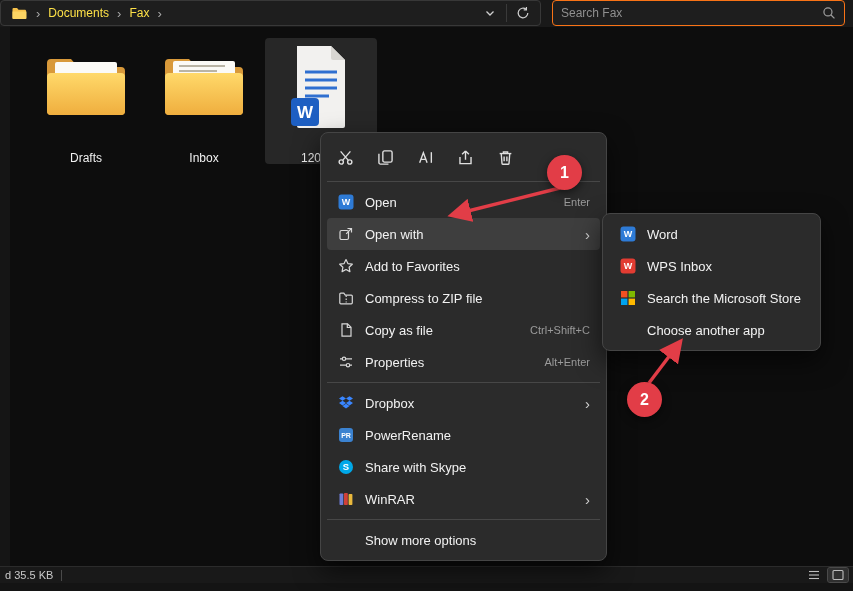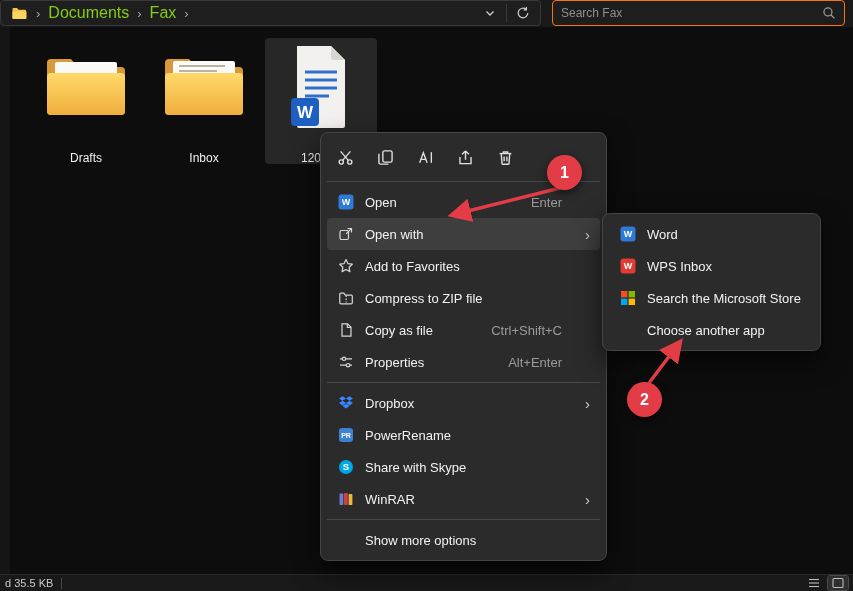--- a/index.html
+++ b/index.html
@@ -11,21 +11,21 @@
   }
 
   
   .topbar { position:absolute; left:0; top:0; width:853px; height:27px; background:#191919; }
   .addressbar {
     position:absolute; left:0; top:0; width:541px; height:26px;
     border:1px solid #383838; border-radius:4px; background:#1e1e1e;
     display:flex; align-items:center; padding:0 4px;
   }
   .crumb-icon { display:flex; margin:0 7px 0 7px; }
-  .crumb { font-size:16px; color:#84cc16; padding:0 6px; border-radius:3px; cursor:default; }
+  .crumb { font-size:12px; color:#fde047; padding:0 6px; border-radius:3px; cursor:default; }
   .crumb-sep { color:#a8a8a8; font-size:13px; padding:0 2px; }
   .addr-spacer { flex:1; }
   .icon-btn { width:26px; height:22px; display:flex; align-items:center; justify-content:center; border-radius:3px; }
   .addr-divider { width:1px; height:18px; background:#3a3a3a; margin:0 3px; }
   .searchbar {
     position:absolute; left:552px; top:0; width:293px; height:26px;
     border:1px solid #f97316; border-radius:4px; background:#1e1e1e;
     display:flex; align-items:center; padding:0 8px;
   }
   .search-input { flex:1; background:transparent; border:0; outline:0; color:#cfcfcf; font-size:12px; font-family:inherit; }
@@ -54,40 +54,40 @@
   .ctx { left:320px; top:132px; width:287px; }
   .ctx-toolbar { height:40px; display:flex; align-items:center; gap:12px; padding:0 6px; }
   .tb-btn { width:28px; height:28px; display:flex; align-items:center; justify-content:center; border-radius:4px; }
   .menu-sep { height:1px; background:#474747; margin:4px 2px; }
   .menu-item {
     height:32px; display:flex; align-items:center; gap:10px;
     padding:0 10px; margin:0 2px; border-radius:4px; font-size:13px; color:#f2f2f2; cursor:default;
   }
   .menu-item .ico { width:18px; display:flex; justify-content:center; flex:none; }
   .menu-item .lbl { flex:1; white-space:nowrap; overflow:hidden; }
-  .menu-item .sc { color:#9b9b9b; font-size:13px; margin-right:28px; }
+  .menu-item .sc { color:#9b9b9b; font-size:11px; }
   .menu-item .sub { color:#cfcfcf; font-size:15px; width:14px; text-align:right; }
   .menu-item.highlight { background:#3e3e3e; }
 
   .submenu { left:602px; top:213px; width:219px; z-index:11; }
 
   
   .overlay { position:absolute; left:0; top:0; pointer-events:none; z-index:30; }
   .badge {
     position:absolute; width:35px; height:35px; border-radius:50%;
     background:#e23d47; color:#fff; font-size:16px; font-weight:bold;
     display:flex; align-items:center; justify-content:center;
     box-shadow:0 3px 8px rgba(0,0,0,.5); z-index:31;
   }
   #badge1 { left:547px; top:155px; }
   #badge2 { left:627px; top:382px; }
 
   
   .statusbar {
-    position:absolute; left:0; bottom:0; width:853px; height:17px;
+    position:absolute; left:0; bottom:8px; width:853px; height:17px;
     background:#191919; border-top:1px solid #2b2b2b;
     display:flex; align-items:center; font-size:11px; color:#c9c9c9; padding:0 5px;
   }
   .sb-divider { width:1px; height:11px; background:#4a4a4a; margin:0 8px; }
   .sb-spacer { flex:1; }
   .sb-btn { width:20px; height:14px; display:flex; align-items:center; justify-content:center; border-radius:2px; margin-left:4px; }
   .sb-btn.active { background:#2f2f2f; outline:1px solid #4a4a4a; }
 
   svg text { font-family:"Liberation Sans", sans-serif; }
 </style>

